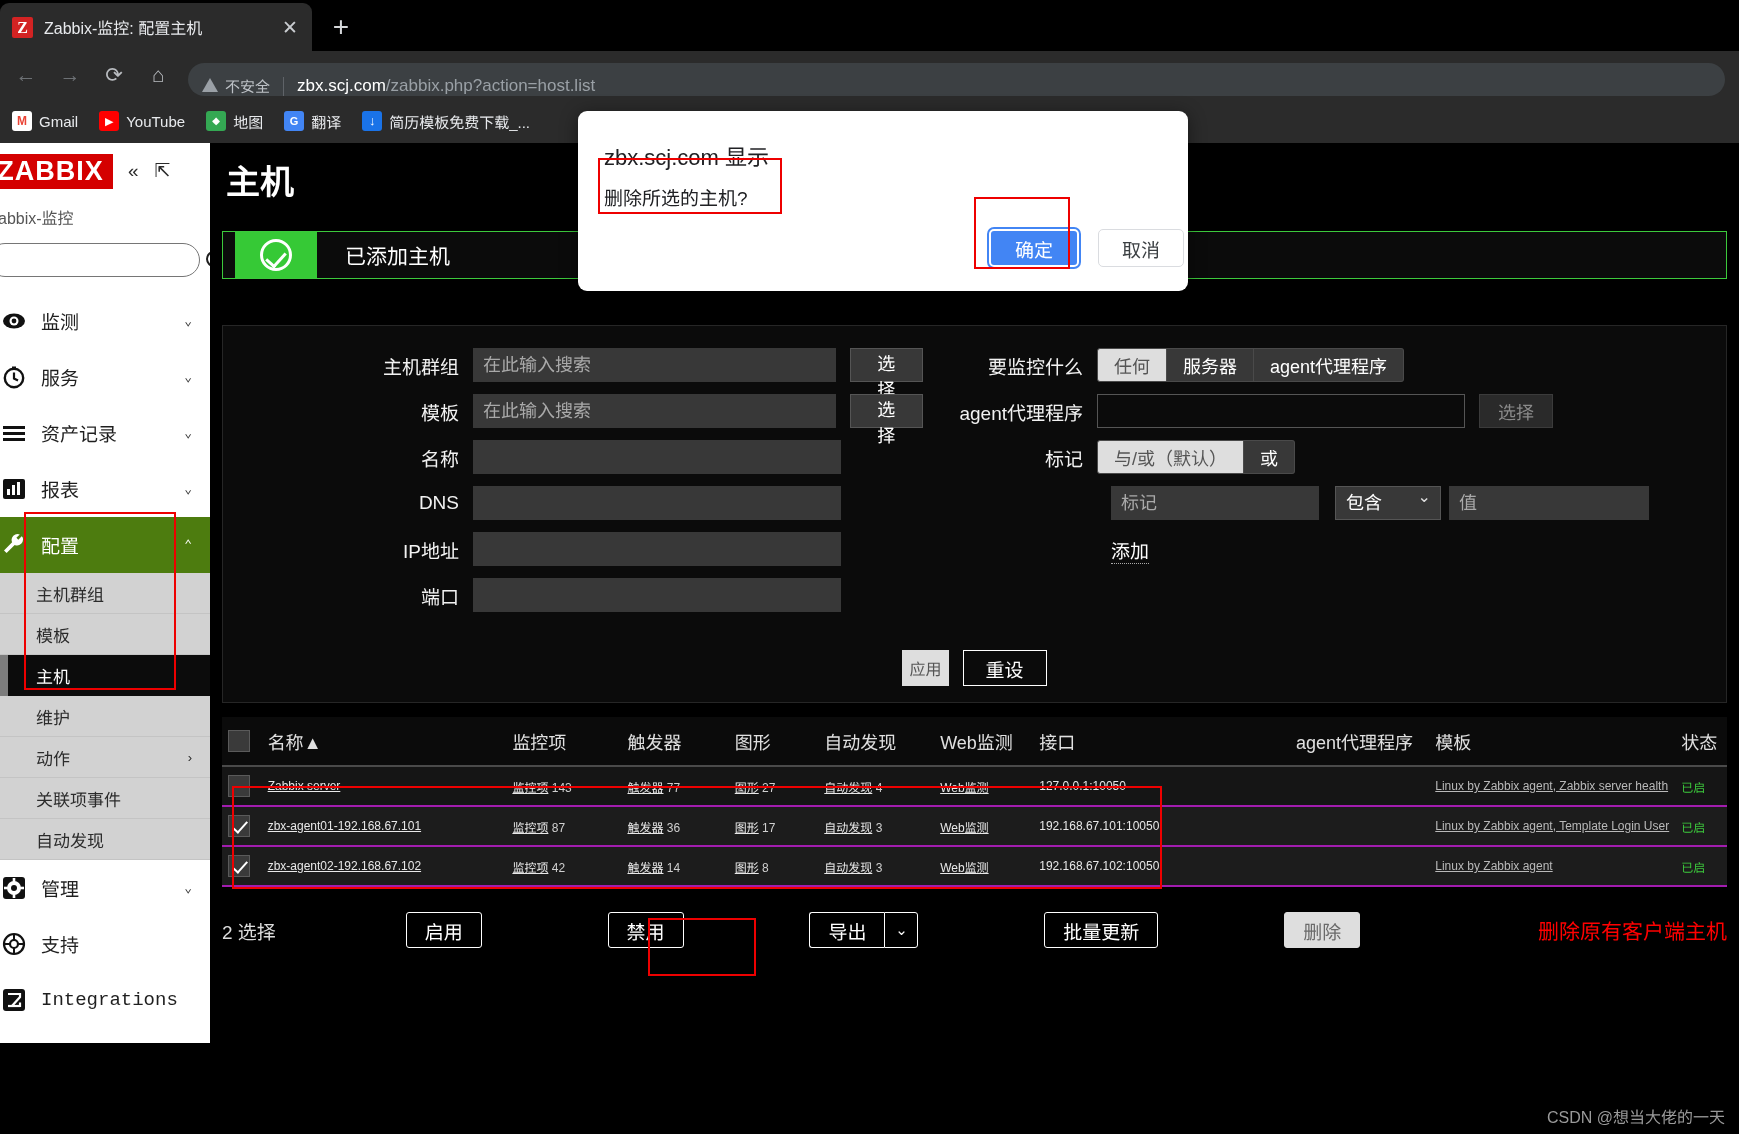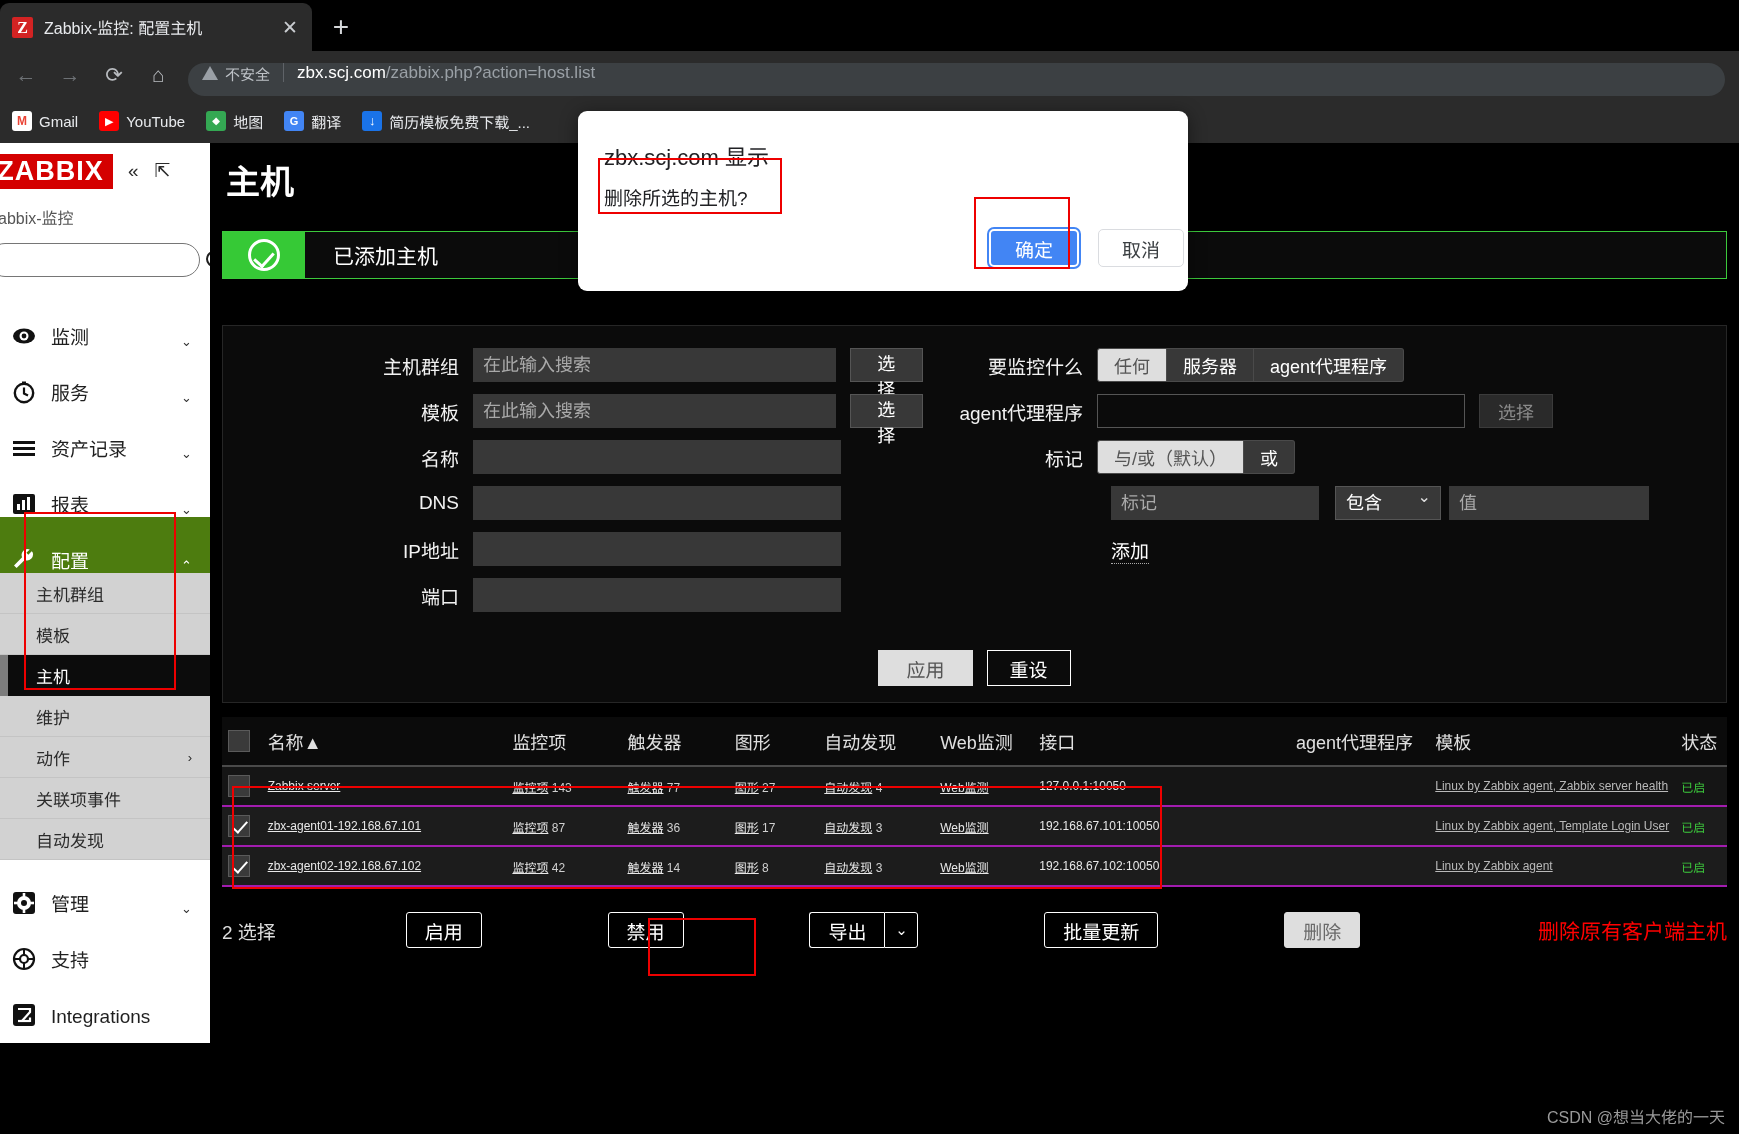--- a/index.html
+++ b/index.html
@@ -42,21 +42,21 @@
     background:#2b2b2b; display:flex; align-items:center;
   }
   .nav-btn {
     width:36px; height:36px; margin-left:8px; color:#b9bcc0;
     font-size:21px; line-height:36px; text-align:center; border-radius:50%;
     cursor:pointer; flex:0 0 auto;
   }
   .nav-btn.disabled { color:#6d7175; }
   .omnibox {
     flex:1 1 auto; height:33px; margin:8px 14px 0 12px;
-    background:#3c4043; border-radius:17px; display:flex; align-items:flex-start;
+    background:#3c4043; border-radius:17px; display:flex; align-items:flex-end;
     padding:0 14px; overflow:hidden;
   }
   .notsecure { display:flex; align-items:center; color:#bdc1c6; font-size:15px; flex:0 0 auto; }
   .warn-tri {
     width:0;height:0;border-left:8px solid transparent;border-right:8px solid transparent;
     border-bottom:14px solid #9aa0a6; margin-right:7px; position:relative;
   }
   .omnibox .sep { width:1px; height:19px; background:#5f6368; margin:0 13px; flex:0 0 auto; }
   .url { font-size:17px; color:#9aa0a6; white-space:nowrap; }
   .url b { color:#fff; font-weight:normal; }
@@ -98,22 +98,22 @@
   .sb-search input {
     flex:1 1 auto; border:none; outline:none; background:transparent; font-size:15px; color:#111;
   }
   .mag { width:18px; height:18px; position:relative; flex:0 0 auto; }
   .mag::before { content:""; position:absolute; left:0; top:0; width:12px; height:12px;
      border:2px solid #1f1f1f; border-radius:50%; }
   .mag::after { content:""; position:absolute; left:11px; top:11px; width:7px; height:2px;
      background:#1f1f1f; transform:rotate(45deg); transform-origin:left center; }
 
   .nav-item {
-    display:flex; align-items:flex-end; height:56px; padding-left:15px; cursor:pointer;
-    position:relative; color:#1f1f1f;
+    display:flex; align-items:center; height:56px; padding-left:5px; cursor:pointer;
+    position:relative; color:#1f1f1f;font-family:Liberation Mono, monospace;
   }
   .nav-item .nv-ico {
     width:26px; height:26px; margin-left:-4px; margin-right:14px; flex:0 0 auto;
     display:flex; align-items:center; justify-content:center;
   }
   .nav-item .nv-label { font-size:19px; flex:1 1 auto; }
   .nav-item .nv-chev { font-size:13px; margin-right:18px; color:#333; }
   .nav-item.active { background:#4d7c0f; color:#fff; }
   .nav-item.active .nv-chev { color:#fff; }
   .submenu { background:#d2d2d2; }
@@ -134,21 +134,21 @@
   
   .main {
     position:absolute; left:210px; top:143px; width:1529px; height:991px;
     background:#000; overflow:hidden;
   }
   .page-head { height:72px; display:flex; align-items:center; padding-left:16px; }
   .page-title { color:#fff; font-size:34px; font-weight:bold; }
 
   .msg-banner {
     margin:16px 12px 0 12px; height:48px; background:#0b0b0b;
-    border:1px solid #3cc93c; display:flex; align-items:center;
+    border:1px solid #3cc93c; display:flex; align-items:center;padding-left:12px;
   }
   .msg-icon-cell {
     width:82px; height:100%; background:#36c936; display:flex;
     align-items:center; justify-content:center; flex:0 0 auto;
   }
   .check-circle {
     width:32px; height:32px; border:3px solid #fff; border-radius:50%;
     position:relative;
   }
   .check-circle::after {
@@ -206,22 +206,22 @@
   .sel-wrap::after {
     content:"⌄"; position:absolute; right:10px; top:1px; color:#ddd;
     font-size:16px; pointer-events:none;
   }
   .tag-add {
     margin-top:16px; margin-left:164px; color:#fff; font-size:19px;
     border-bottom:1px dotted #aaa; display:inline-block; cursor:pointer;
   }
   .filter-actions { display:flex; justify-content:center; gap:14px; margin-top:26px; }
   .btn-apply {
-    background:#dedede; color:#555; border:none; height:36px; padding:0 28px;
-    font-size:19px; cursor:pointer; font-family:"Liberation Sans", sans-serif;
+    background:#dedede; color:#555; border:none; height:36px; padding:0 7px;
+    font-size:16px; cursor:pointer; font-family:"Liberation Sans", sans-serif;
   }
   .btn-reset {
     background:transparent; color:#fff; border:1px solid #fff; height:36px;
     padding:0 22px; font-size:19px; cursor:pointer;
     font-family:"Liberation Sans", sans-serif;
   }
 
   
   .tbl-wrap { margin:14px 12px 0 12px; }
   table.hosts { width:100%; border-collapse:collapse; }

